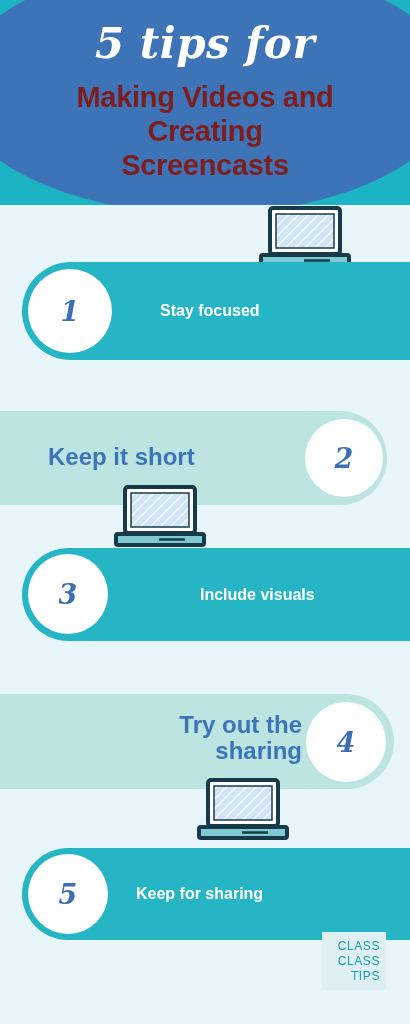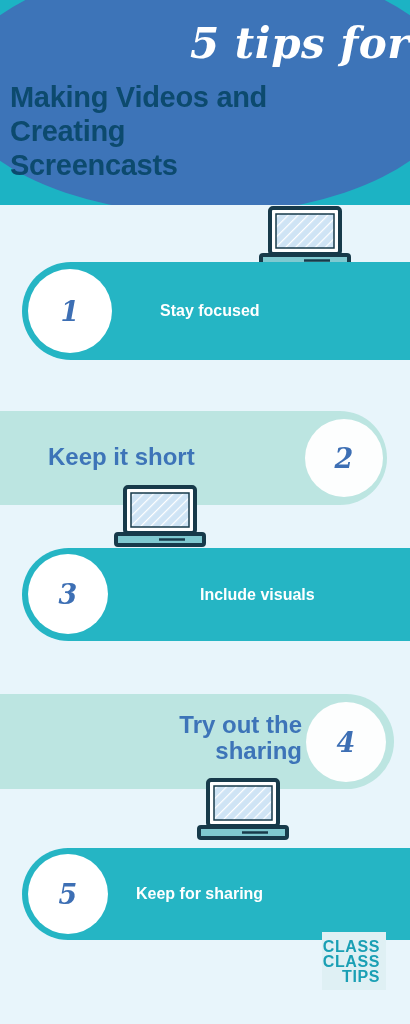--- a/index.html
+++ b/index.html
@@ -12,28 +12,28 @@
   .canvas{position:relative;width:410px;height:1024px;overflow:hidden;background:#e8f5fb;}
 
   
   .header{position:absolute;left:0;top:0;width:410px;height:205px;background:#1cb3c4;overflow:hidden;}
   .header-ellipse{
     position:absolute;left:-46px;top:-38px;width:502px;height:252px;
     background:#3d74b8;border-radius:50%;
   }
   .header-text{position:absolute;left:0;top:0;width:410px;height:205px;}
   .title-script{
-    position:absolute;left:0;top:22px;width:410px;text-align:right;
+    position:absolute;left:0;top:22px;width:410px;text-align:center;
     color:#ffffff;font-size:42px;line-height:44px;
     font-family:"DejaVu Serif", serif;font-style:italic;font-weight:700;
     letter-spacing:0.5px;
   }
   .title-main{
-    position:absolute;left:10px;top:80px;width:390px;text-align:left;
-    color:#0c4a6e;font-size:29px;line-height:34px;font-weight:700;
+    position:absolute;left:10px;top:80px;width:390px;text-align:center;
+    color:#7f1d1d;font-size:29px;line-height:34px;font-weight:700;
     letter-spacing:-0.3px;
   }
 
   
   .tip{position:absolute;display:flex;align-items:center;}
   .tip-dark{background:#25b5c4;}
   .tip-light{background:#bce5e1;}
   .tip.align-left{ 
     border-top-left-radius:52px;border-bottom-left-radius:52px;
     border-top-right-radius:0;border-bottom-right-radius:0;
@@ -59,21 +59,21 @@
   .laptop{position:absolute;}
   .laptop svg{display:block;}
 
   
   .logo{
     position:absolute;background:#dff0f4;
     display:flex;flex-direction:column;align-items:flex-end;justify-content:center;
     padding:4px 6px 4px 4px;box-sizing:border-box;
   }
   .logo span{
-    color:#1a9fb4;font-size:16px;font-weight:700;line-height:15px;
+    color:#1a9fb4;font-size:12px;font-weight:400;line-height:15px;
     letter-spacing:0.6px;
   }
 </style>
 </head>
 <body>
 
 <div class="canvas">
 
   <div class="header">
     <div class="header-ellipse"></div>

